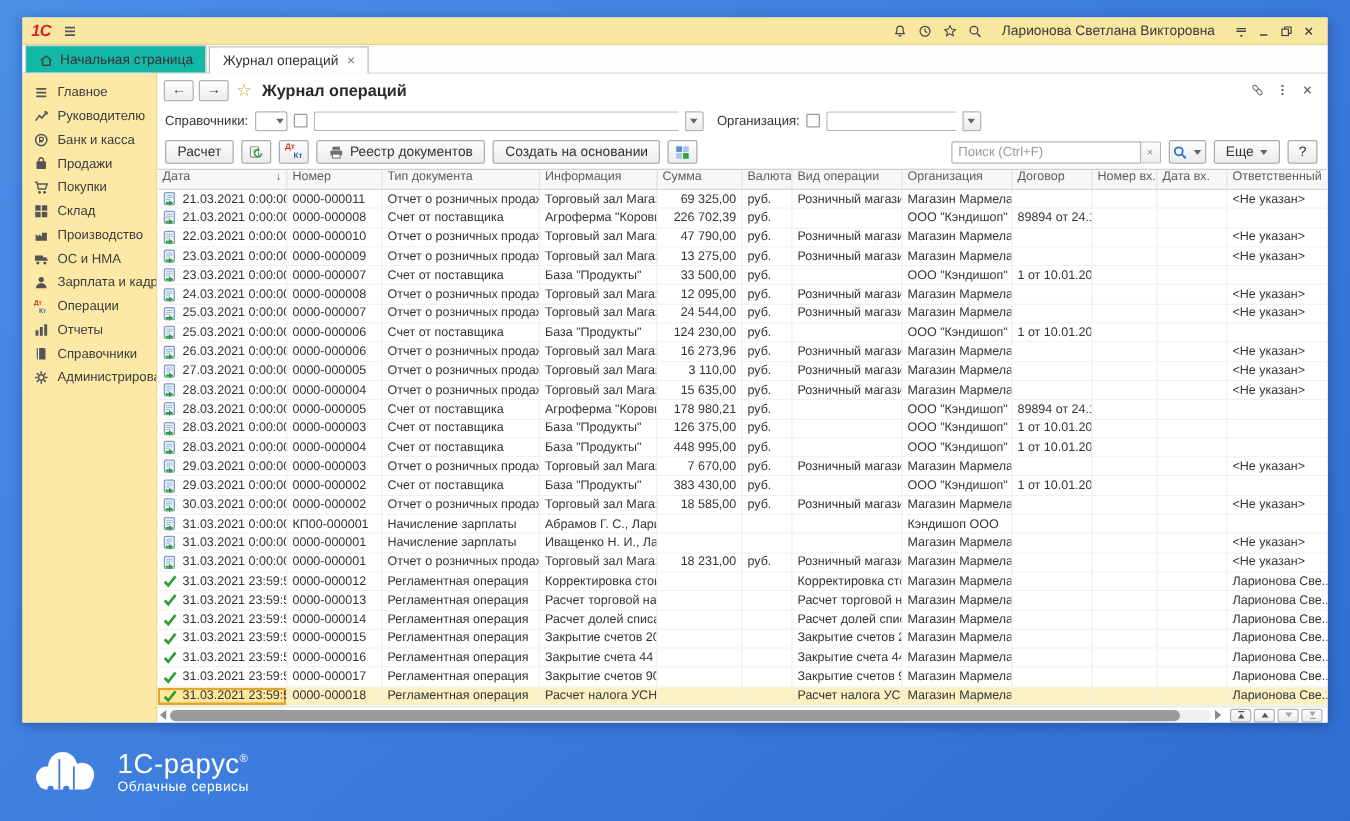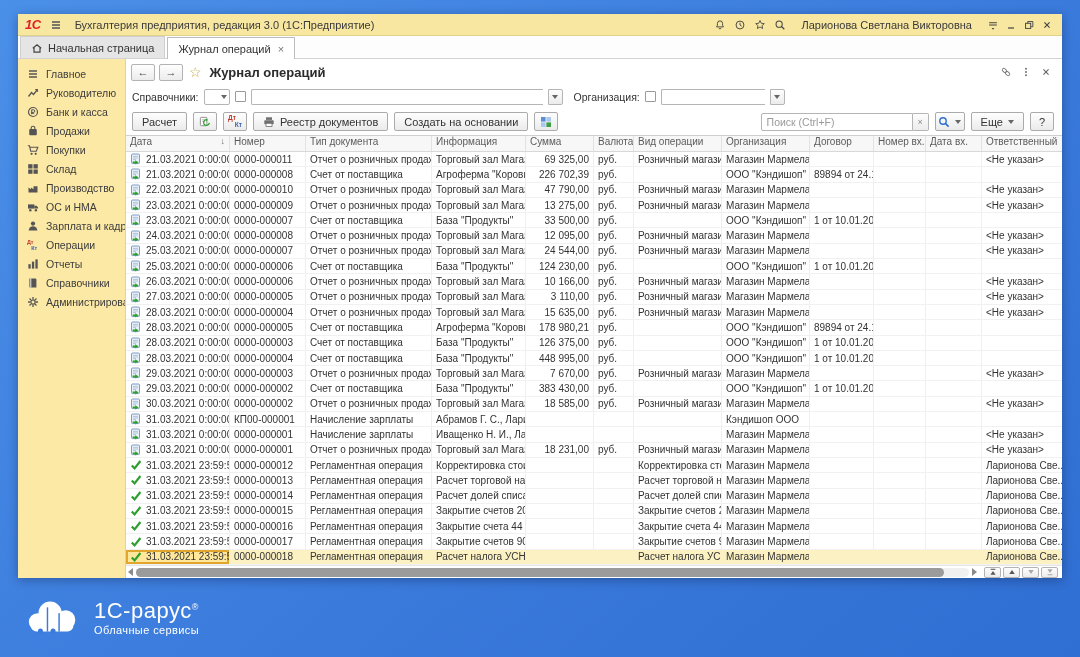--- a/index.html
+++ b/index.html
@@ -12,21 +12,21 @@
   .window{position:absolute;left:18px;top:14px;width:1044px;height:564px;background:#fff;display:flex;flex-direction:column;box-shadow:0 2px 10px rgba(0,0,30,.3)}
   .titlebar{height:22px;background:#f7e7a1;border-bottom:1px solid #e3d28a;display:flex;align-items:center;padding:0 7px;font-size:11px;color:#3a3a3a;flex:none;gap:6px}
   .logo-1c{color:#e31e24;font-weight:bold;font-style:italic;font-size:13px;letter-spacing:-.5px}
   .tb-icobtn{display:inline-flex;align-items:center;justify-content:center;width:18px;height:18px;cursor:default;color:#444;font-size:12px}
   .titlebar .title{margin-left:4px}
   .titlebar .spacer{flex:1}
   .titlebar .user{margin:0 6px;color:#3a3a3a}
   .winctl{width:17px;height:17px;display:inline-flex;align-items:center;justify-content:center;font-size:11px;color:#444}
 
   .tabbar{height:23px;background:#fdfdfd;border-bottom:1px solid #d3d3d3;display:flex;align-items:flex-end;padding-left:2px;flex:none}
-  .tab{height:22px;display:flex;align-items:center;gap:5px;padding:0 10px;font-size:11px;color:#333;border:1px solid #cfcfcf;border-bottom:none;background:#e5e5e5;margin-right:2px}
+  .tab{height:22px;display:flex;align-items:center;gap:5px;padding:0 10px;font-size:11px;color:#333;border:1px solid #cfcfcf;border-bottom:none;background:#14b8a6;margin-right:2px}
   .tab.active{background:#fff;border-color:#bdbdbd;position:relative;top:1px}
   .tab .close{color:#777;font-size:11px;margin-left:2px}
 
   .appbody{flex:1;display:flex;min-height:0}
   
   .sidebar{width:108px;background:#fce9a6;border-right:1px solid #e6d48d;padding-top:5px;flex:none;overflow:hidden}
   .sb-item{display:flex;align-items:center;gap:7px;height:19px;padding:0 0 0 9px;font-size:10.5px;color:#3c3c3c;cursor:default;white-space:nowrap}
 
   
   .main{flex:1;display:flex;flex-direction:column;min-width:0;background:#fff}
@@ -94,21 +94,20 @@
 
 <div class="window">
 
   <div class="titlebar">
     <span class="logo-1c">1С</span>
     <span class="tb-icobtn">
         <svg viewBox="0 0 12 12" width="12" height="12">
           <path d="M2 3h8M2 6h8M2 9h8" stroke="#555" stroke-width="1.4"></path>
         </svg>
       </span>
-    <span class="title">Бухгалтерия предприятия, редакция 3.0  (1С:Предприятие)</span>
     <span class="spacer"></span>
     <span style="display:flex;gap:2px">
         <span class="tb-icobtn">
           <span class="ico">
             <svg viewBox="0 0 14 14">
               <path d="M7 2.2a3 3 0 0 1 3 3v2.2l1 1.8H3l1-1.8V5.2a3 3 0 0 1 3-3z" fill="none" stroke="#444" stroke-width="1.1"></path>
               <path d="M5.9 10.4a1.1 1.1 0 0 0 2.2 0" fill="none" stroke="#444" stroke-width="1.1"></path>
             </svg>
           </span>
         </span>
@@ -658,21 +657,21 @@
                   <rect x="1.5" y="1" width="8" height="9.6" rx="1" fill="#e8f0f9" stroke="#7e9cc4" stroke-width="1"></rect>
                   <path d="M3 3.4h5M3 5h5M3 6.6h3" stroke="#a5b9d4" stroke-width=".8"></path>
                   <path d="M5.2 7.2v1.4H2.6v1.6h2.6v1.4l3.6-2.2z" fill="#2ea12e"></path>
                 </svg>
               </span>
               <span>26.03.2021 0:00:00</span>
             </div>
             <div class="td c1">0000-000006</div>
             <div class="td c2">Отчет о розничных продажах</div>
             <div class="td c3">Торговый зал Магазина</div>
-            <div class="td c4 num">10 166,00</div>
+            <div class="td c4 num">16 273,96</div>
             <div class="td c5">руб.</div>
             <div class="td c6">Розничный магазин</div>
             <div class="td c7">Магазин Мармелад</div>
             <div class="td c8"></div>
             <div class="td c9"></div>
             <div class="td c10"></div>
             <div class="td c11">&lt;Не указан&gt;</div>
           </div>
           <div class="tr">
             <div class="td c0">

